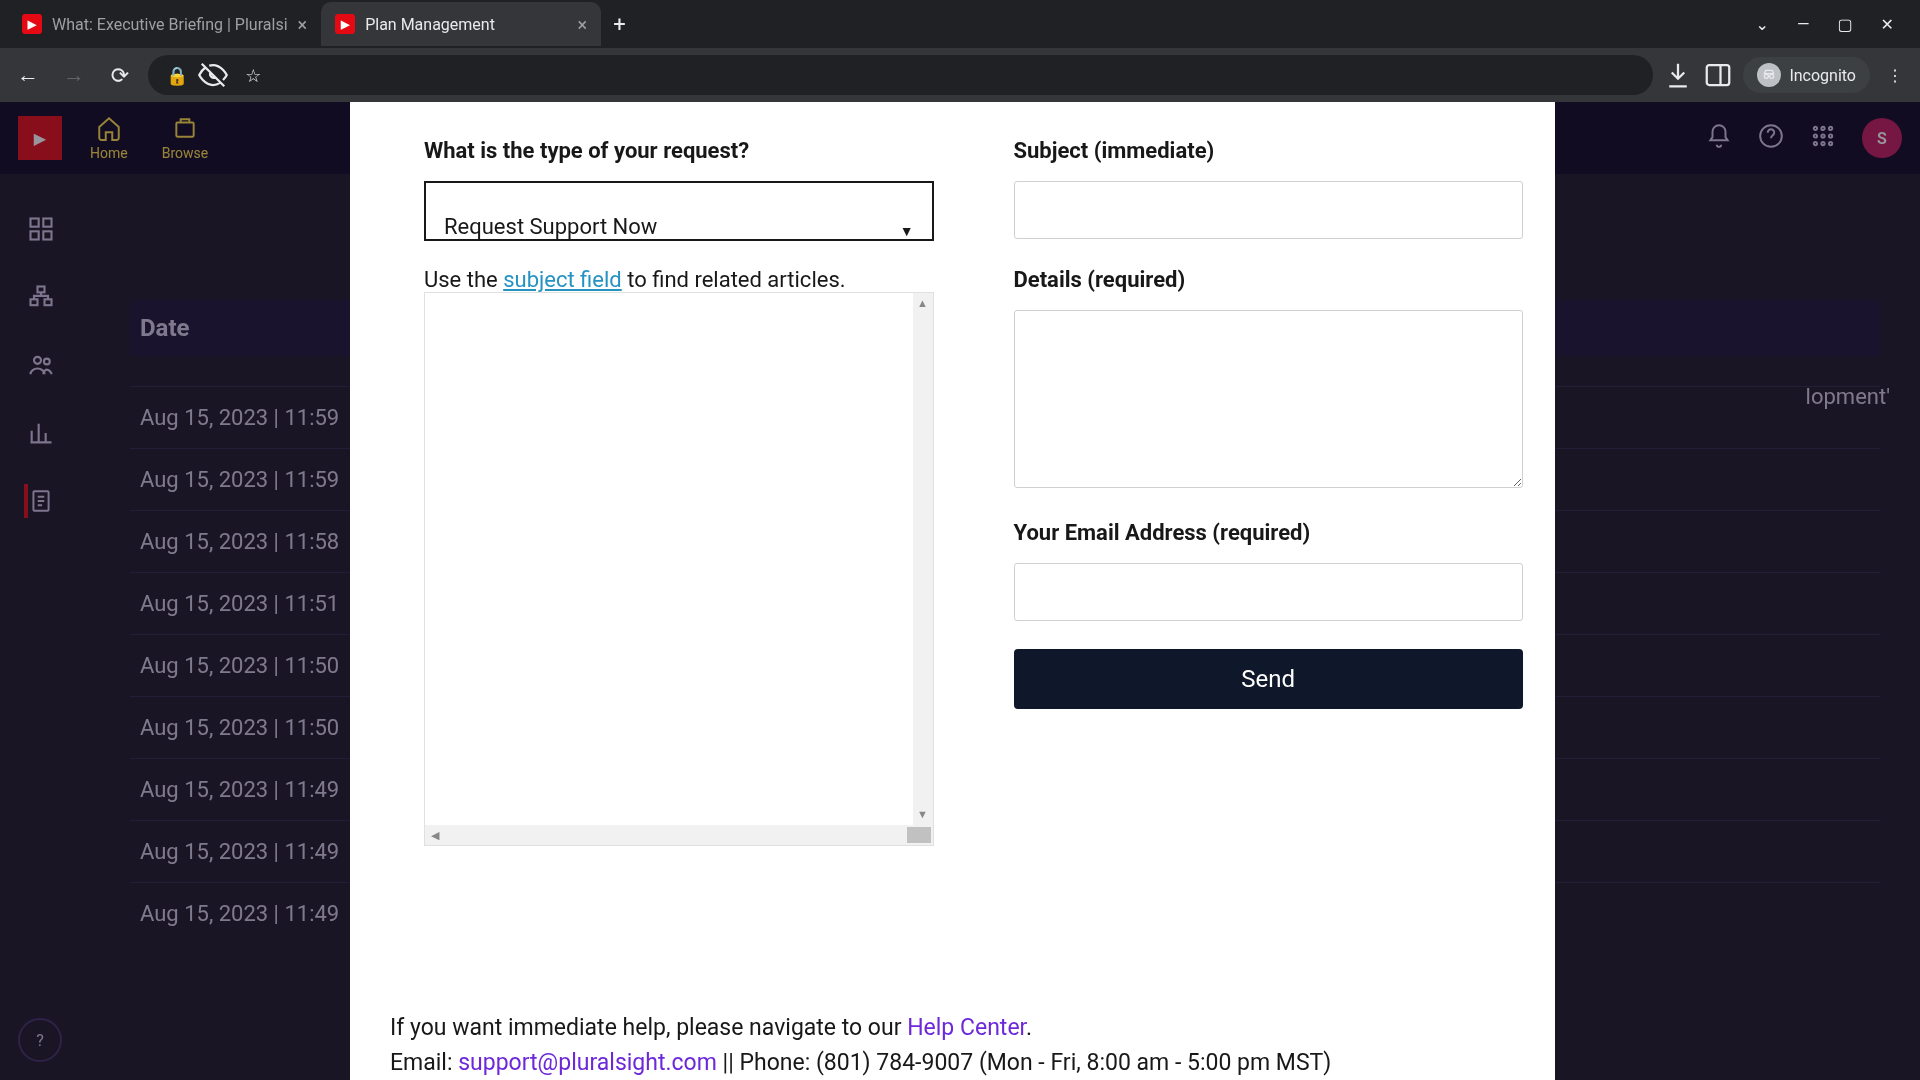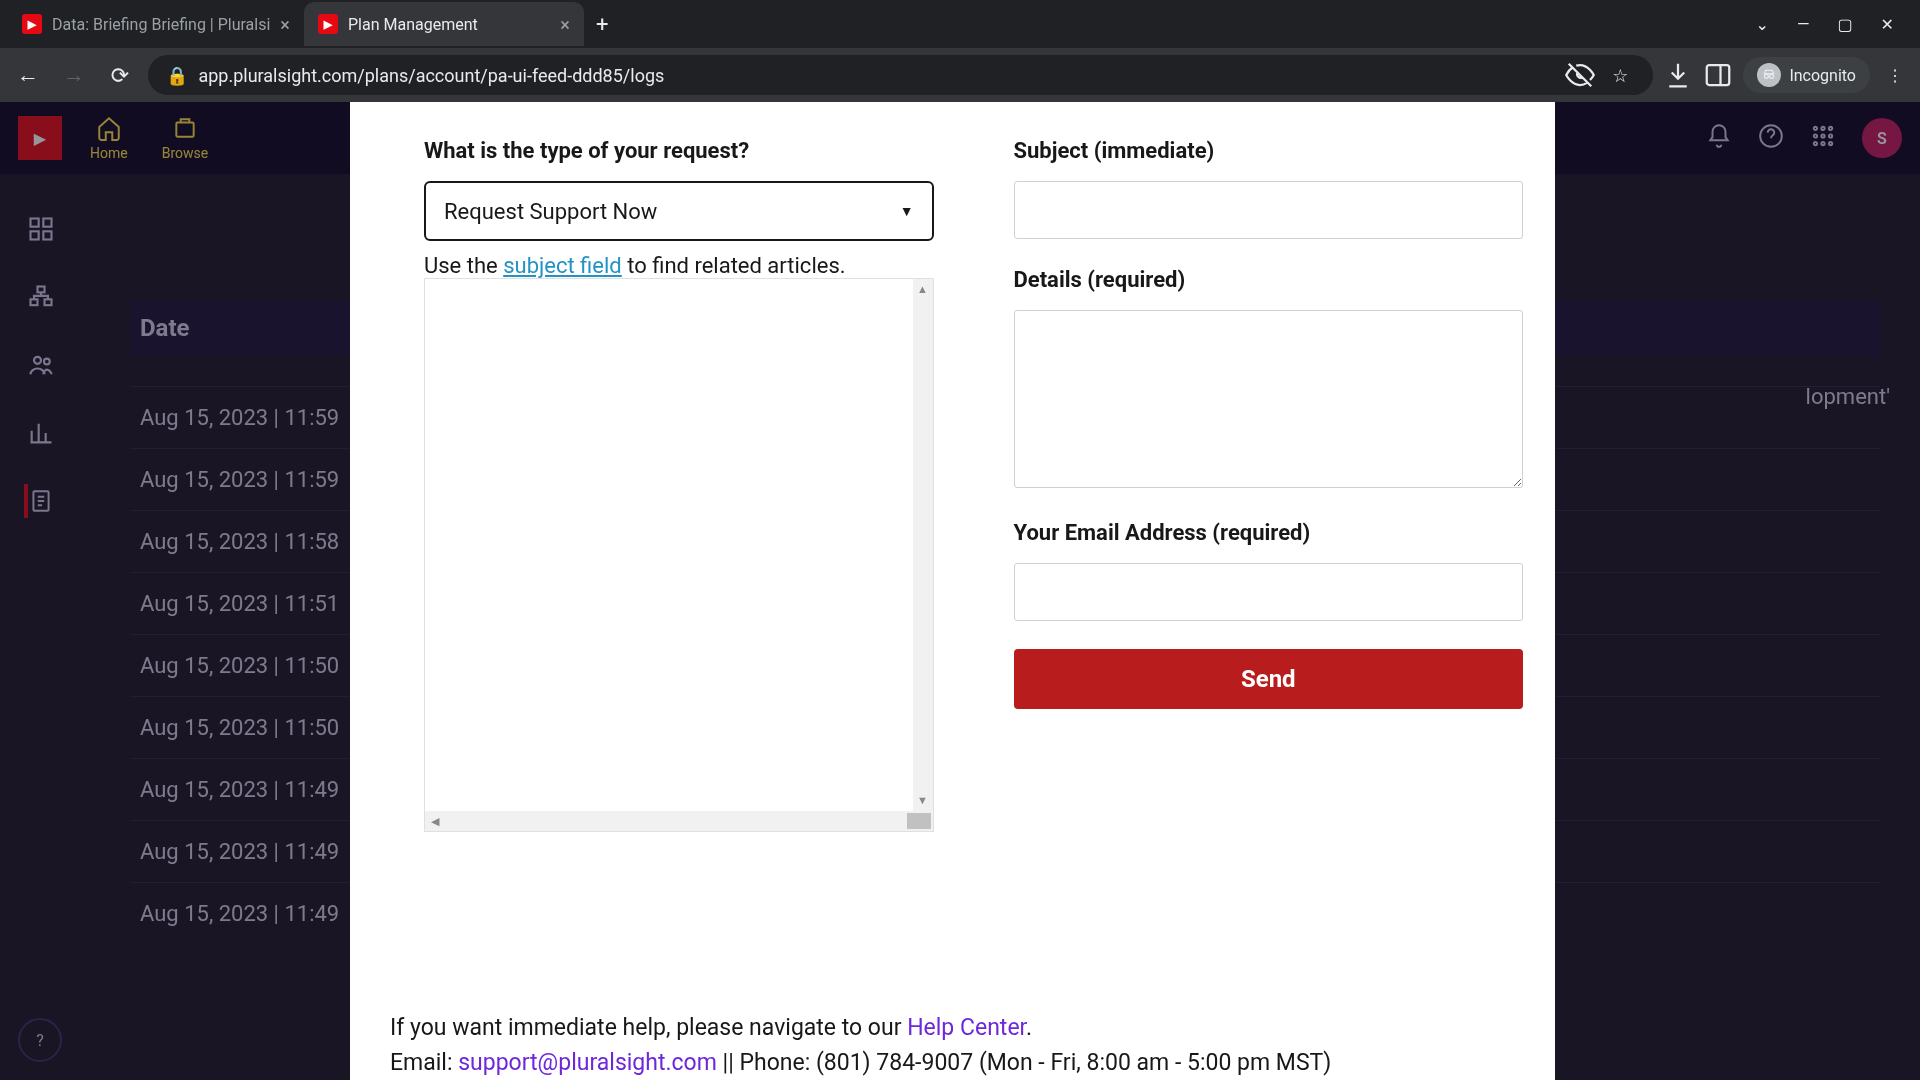--- a/index.html
+++ b/index.html
@@ -49,46 +49,46 @@
 .logs-header{font-weight:700;font-size:24px;margin-bottom:30px;background:#1a1236;padding:14px 10px;border-radius:6px 6px 0 0;width:1750px}
 .logs-row{padding:18px 10px;border-top:1px solid #2d2447}
 .logs-tail{position:absolute;right:30px;top:384px;color:#d3cbe2;font-size:22px;opacity:.55}
 
 
 .modal{position:absolute;left:350px;top:102px;width:1205px;height:978px;background:#fff;color:#181818;padding:36px 32px 0 74px}
 .modal-cols{display:flex;gap:80px}
 .modal-left{flex:1}
 .modal-right{flex:1}
 .field-label{font-weight:700;font-size:22px;margin-bottom:18px;display:block}
-.select-box{width:100%;height:60px;border:2px solid #181818;border-radius:6px;display:flex;align-items:center;justify-content:space-between;padding:0 18px;font-size:22px;cursor:pointer;margin-bottom:12px}
+.select-box{width:100%;height:60px;border:2px solid #181818;border-radius:0;display:flex;align-items:flex-end;justify-content:space-between;padding:0 18px;font-size:22px;cursor:pointer;margin-bottom:26px}
 .caret{font-size:14px}
 .helper{font-size:22px;}
 .helper a{color:#2493c4;text-decoration:underline;cursor:pointer}
 .related-box{width:100%;height:554px;border:1px solid #e0e0e0;background:#fff;position:relative;display:flex;flex-direction:column}
 .related-scroll-v{width:20px;background:#f1f1f1;position:absolute;right:0;top:0;bottom:20px;display:flex;flex-direction:column;justify-content:space-between;align-items:center;padding:4px 0;color:#888;font-size:11px}
 .related-scroll-h{height:20px;background:#f1f1f1;position:absolute;left:0;right:0;bottom:0;display:flex;justify-content:space-between;align-items:center;padding:0 6px;color:#888;font-size:11px}
 .related-scroll-h .thumb{width:24px;height:16px;background:#c1c1c1;position:absolute;right:2px}
 
 .text-input{width:100%;height:58px;border:1px solid #d0d0d0;border-radius:3px;font-size:20px;padding:0 14px;margin-bottom:28px}
 .textarea{width:100%;height:178px;border:1px solid #d0d0d0;border-radius:3px;font-size:20px;padding:12px 14px;margin-bottom:28px;resize:both}
-.send-btn{width:100%;height:60px;background:#b91c1c;color:#fff;border:none;border-radius:4px;font-size:24px;font-weight:700;cursor:pointer}
+.send-btn{width:100%;height:60px;background:#0f172a;color:#fff;border:none;border-radius:4px;font-size:24px;font-weight:400;cursor:pointer}
 
 .modal-footer{position:absolute;bottom:0;left:40px;right:40px;font-size:23px;line-height:1.5}
 .modal-footer a{color:#6d28d9;text-decoration:none;cursor:pointer}
 
 svg{fill:none;stroke:currentColor;stroke-width:1.8}
 </style>
 </head>
 <body>
 
 <div class="browser-chrome">
   <div class="tab-bar">
     <div class="tab inactive">
       <span class="tab-favicon">▶</span>
-      <span>Data: Briefing Briefing | Pluralsi</span>
+      <span>What: Executive Briefing | Pluralsi</span>
       <span class="tab-close">×</span>
     </div>
     <div class="tab active">
       <span class="tab-favicon">▶</span>
       <span>Plan Management</span>
       <span class="tab-close">×</span>
     </div>
     <span class="new-tab">+</span>
     <div class="window-controls">
       <span>⌄</span>
@@ -96,21 +96,20 @@
       <span>▢</span>
       <span>✕</span>
     </div>
   </div>
   <div class="address-bar">
     <span class="nav-btn">←</span>
     <span class="nav-btn disabled">→</span>
     <span class="nav-btn">⟳</span>
     <div class="url-bar">
       <span class="url-lock">🔒</span>
-      <span class="url-text">app.pluralsight.com/plans/account/pa-ui-feed-ddd85/logs</span>
       <span class="addr-icon">
           <svg viewBox="0 0 24 24">
             <path d="M3 3l18 18M10 10a3 3 0 004 4M6 6C3 8 1 12 1 12s4 8 11 8c2 0 4-.7 5.5-1.7M9 4.5C10 4.2 11 4 12 4c7 0 11 8 11 8s-1 2-3 4"></path>
           </svg>
         </span>
       <span class="addr-icon">☆</span>
     </div>
     <span class="addr-icon">
         <svg viewBox="0 0 24 24">
           <path d="M12 3v12m-5-5l5 5 5-5M5 21h14"></path>

